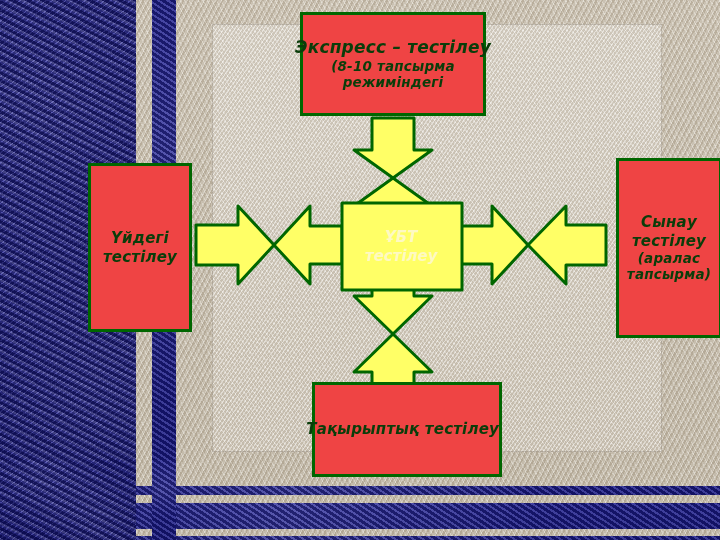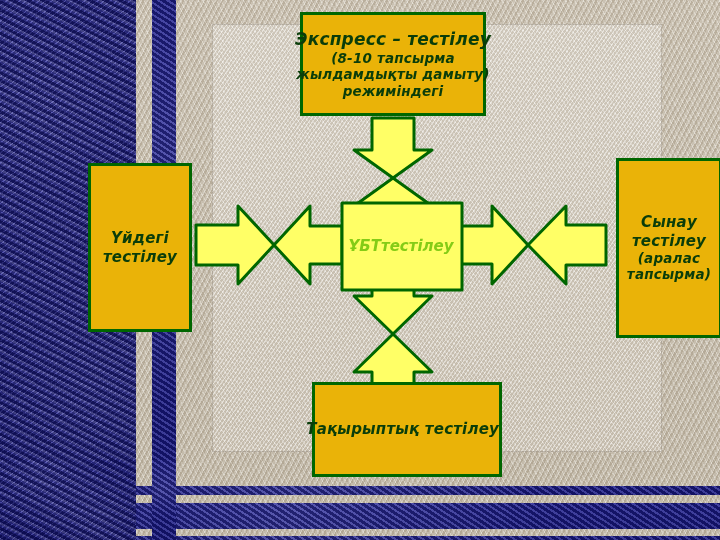--- a/index.html
+++ b/index.html
@@ -65,21 +65,21 @@
     background-image:
       repeating-linear-gradient(125deg, rgba(255,255,255,0.40) 0px, rgba(255,255,255,0.40) 1px, rgba(155,142,122,0.14) 1px, rgba(155,142,122,0.14) 3px),
       repeating-linear-gradient(55deg, rgba(255,255,255,0.28) 0px, rgba(255,255,255,0.28) 1px, rgba(150,138,118,0.12) 1px, rgba(150,138,118,0.12) 4px),
       linear-gradient(#ded8cd, #d2cabc);
     box-shadow: inset 0 0 0 1px rgba(120,110,95,0.30);
   }
 
   
   .node {
     position: absolute;
-    background: #eab308;
+    background: #ef4444;
     border: 3px solid #006600;
     box-sizing: border-box;
     display: flex;
     align-items: center;
     justify-content: center;
     text-align: center;
     color: #0a3d0a;
     font-style: italic;
     font-weight: 600;
     line-height: 1.22;
@@ -91,24 +91,24 @@
   #node-bottom { left: 312px; top: 382px; width: 190px; height: 95px;  font-size: 15px; justify-content: flex-end; }
 
   #node-top .label-line:first-child { font-size: 17px; }
 
   .label-line { display: block; white-space: nowrap; }
   .label-sm { font-size: 13.5px; }
   #center-text {
     position: absolute;
     left: 340px; top: 203px;
     width: 122px; height: 87px;
-    display: flex; flex-direction: row;
+    display: flex; flex-direction: column;
     align-items: center; justify-content: center;
     text-align: center;
-    color: #84cc16;
+    color: #fef9c3;
     font-style: italic; font-weight: 600;
     font-size: 15px; line-height: 1.22;
     pointer-events: none;
   }
 
   .arrow-layer { position: absolute; left: 0; top: 0; }
 
   .node-text { display: block; }
 </style>
 </head>
@@ -146,21 +146,20 @@
 
     <polygon points="393,334 432,372 414,372 414,392 372,392 372,372 354,372" fill="#ffff66" stroke="#006600" stroke-width="3" stroke-linejoin="round"></polygon>
 
     <polygon points="342,203 462,203 462,226 462,264 462,290 342,290 342,264 342,226" fill="#ffff66" stroke="#006600" stroke-width="3" stroke-linejoin="round"></polygon>
   </svg>
 
   <div class="node" id="node-top">
     <div class="node-text">
       <span class="label-line">Экспресс – тестілеу</span>
       <span class="label-line label-sm">(8-10 тапсырма</span>
-      <span class="label-line label-sm">жылдамдықты дамыту)</span>
       <span class="label-line label-sm">режиміндегі</span>
     </div>
   </div>
 
   <div class="node" id="node-left">
     <div class="node-text">
       <span class="label-line">Үйдегі</span>
       <span class="label-line">тестілеу</span>
     </div>
   </div>

